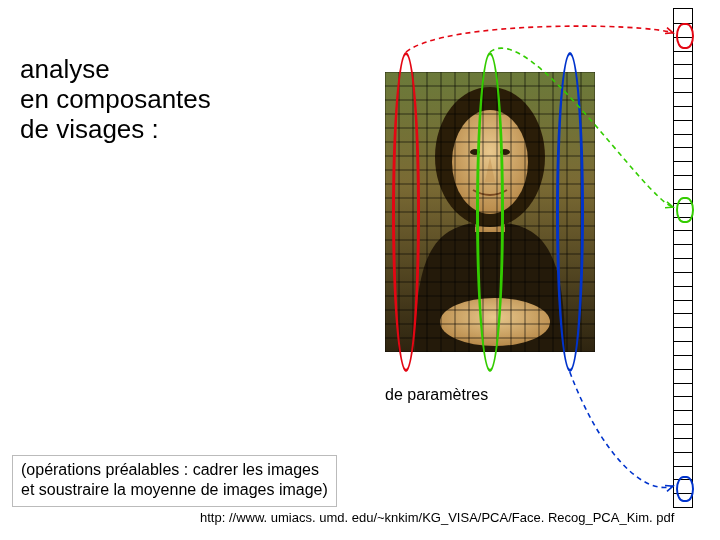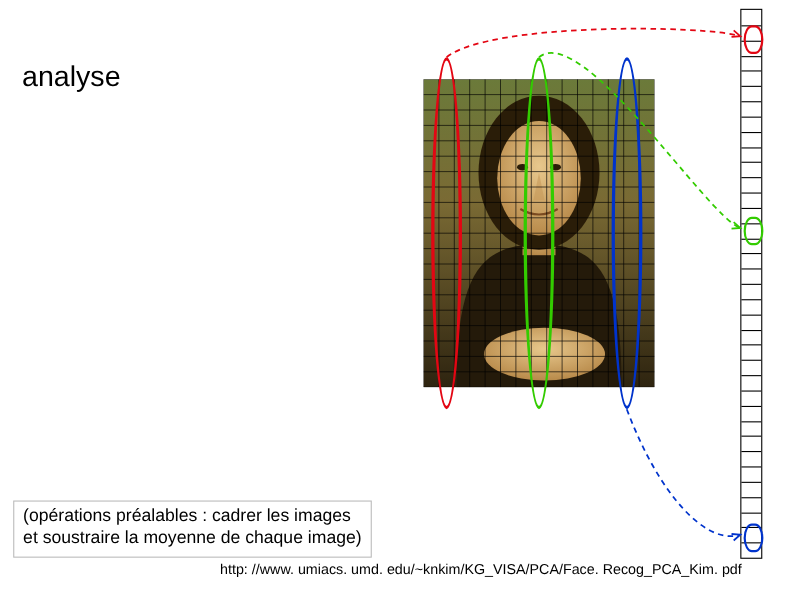--- a/index.html
+++ b/index.html
@@ -117,20 +117,22 @@
     pointer-events: none;
   }
 </style>
 </head>
 <body>
 
 <div class="slide">
 
   <div class="title">
     <div>analyse</div>
+    <div>en composantes</div>
+    <div>de visages :</div>
   </div>
 
 
   <div class="image-frame">
     <svg class="mona" viewBox="0 0 210 280" preserveAspectRatio="none">
 
       <defs>
         <linearGradient id="bg" x1="0" y1="0" x2="0" y2="1">
           <stop offset="0" stop-color="#6b7a3a"></stop>
           <stop offset="0.4" stop-color="#7a6a34"></stop>
@@ -250,22 +252,23 @@
         <path d="M 406 52 C 446 20, 643 22.900000000000006, 673 32.900000000000006" stroke="#e30613" stroke-width="1.6" stroke-dasharray="5 4" fill="none"></path>
         <path d="M 665.0244794085553 33.525356934431635 L 673 32.900000000000006 L 666.9947976875033 27.614402097587885" stroke="#e30613" stroke-width="1.6" fill="none"></path>
         <path d="M 490 52 C 530 20, 643 197.20000000000002, 673 207.20000000000002" stroke="#33cc00" stroke-width="1.6" stroke-dasharray="5 4" fill="none"></path>
         <path d="M 665.0244794085553 207.82535693443165 L 673 207.20000000000002 L 666.9947976875033 201.9144020975879" stroke="#33cc00" stroke-width="1.6" fill="none"></path>
         <path d="M 569.8 372 C 599.8 452, 643 496.08, 673 486.08" stroke="#0033cc" stroke-width="1.6" stroke-dasharray="5 4" fill="none"></path>
         <path d="M 666.9947976875033 491.3655979024121 L 673 486.08 L 665.0244794085553 485.45464306556835" stroke="#0033cc" stroke-width="1.6" fill="none"></path>
       </g>
   </svg>
 
   <div class="caption">
+    <div>de paramètres</div>
   </div>
 
   <div class="note-box">
     <div>(opérations préalables : cadrer les images</div>
-    <div>et soustraire la moyenne de chaque image)</div>
+    <div>et soustraire la moyenne de images image)</div>
   </div>
 
   <div class="source">http: //www. umiacs. umd. edu/~knkim/KG_VISA/PCA/Face. Recog_PCA_Kim. pdf</div>
 
 </div>
 
 </body></html>

